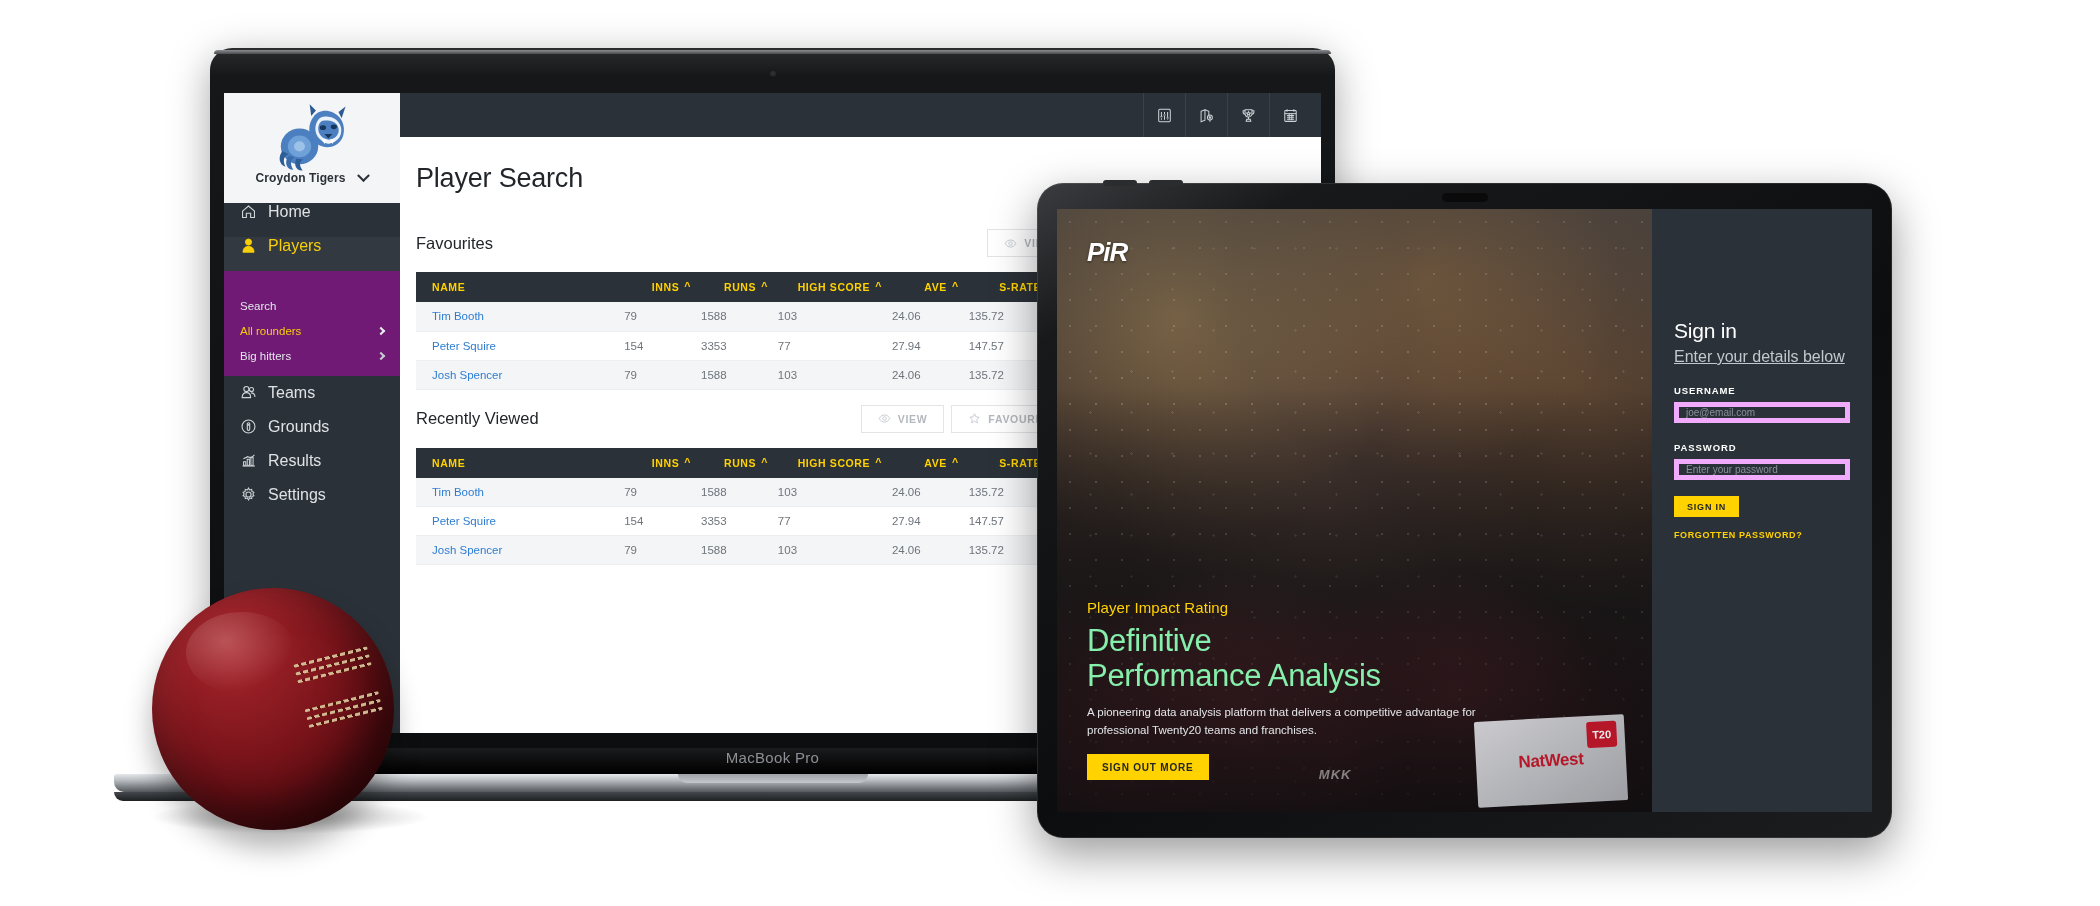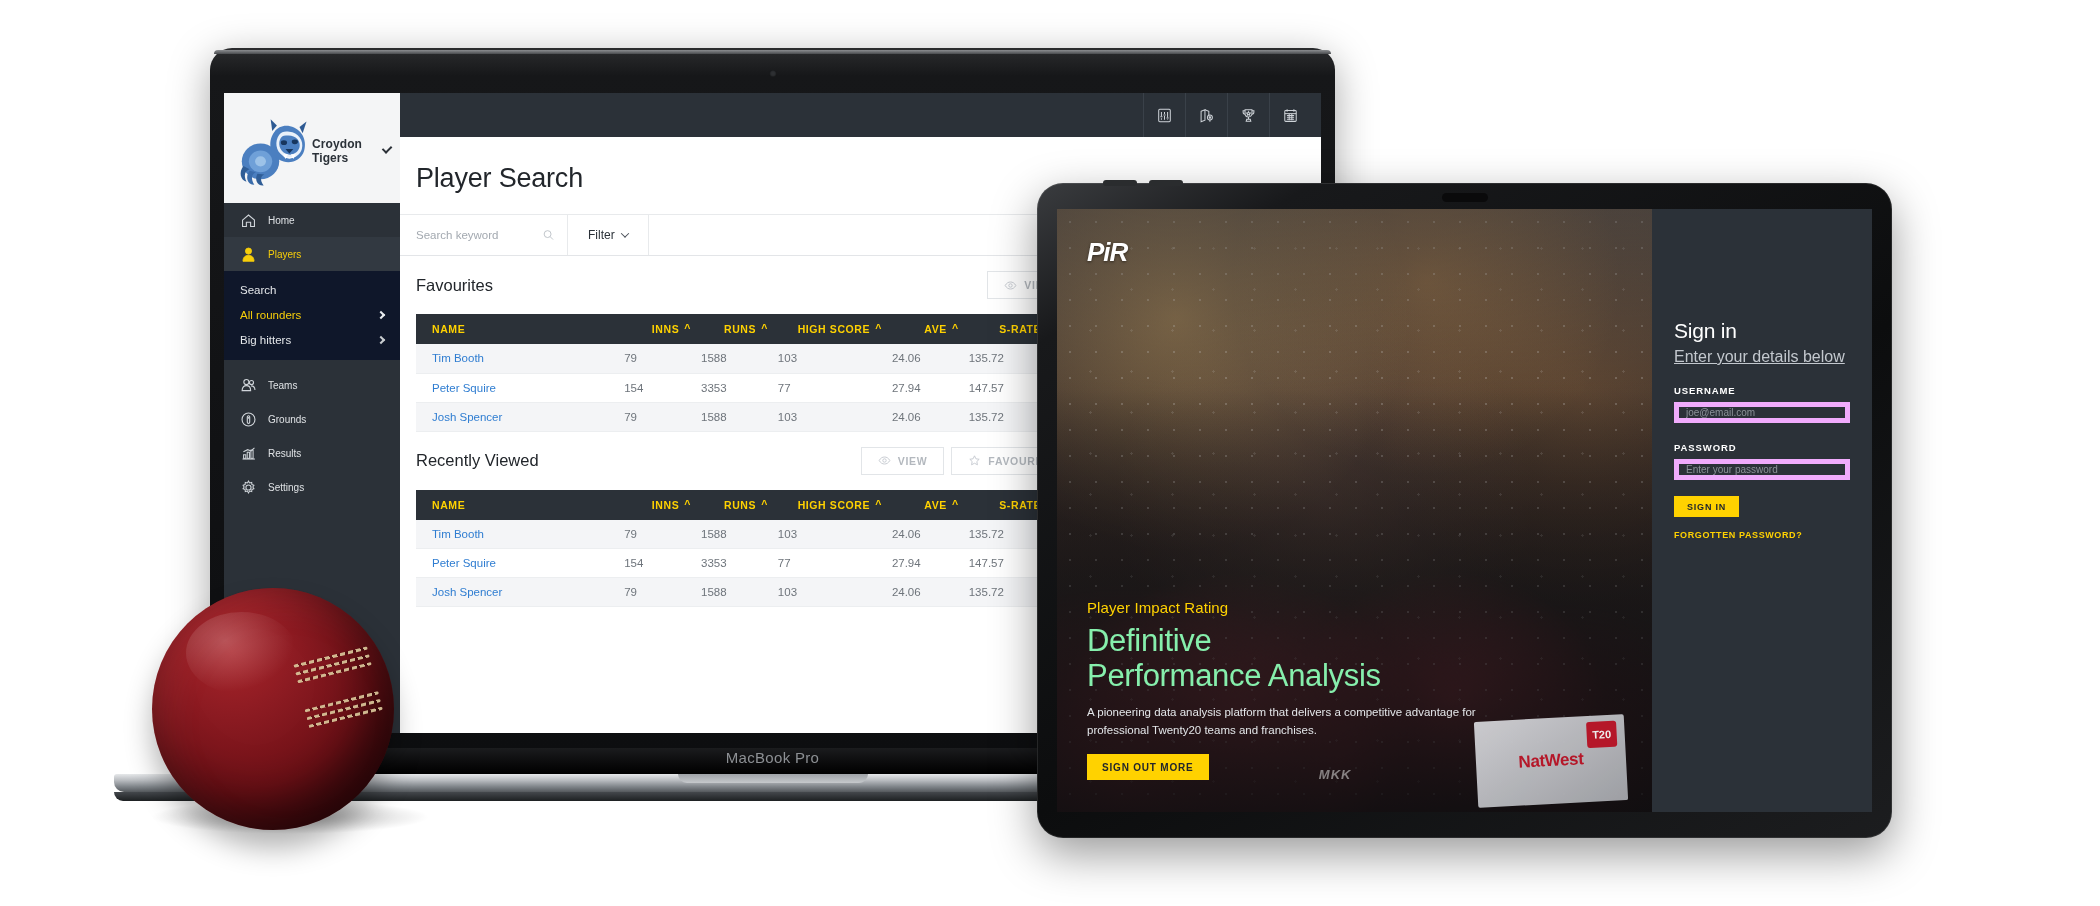--- a/index.html
+++ b/index.html
@@ -75,37 +75,37 @@
     background:linear-gradient(180deg,#44484c,#1d2022);
     border-radius:0 0 14px 14px;
   }
 
   
   .app { display:flex; width:1097px; height:640px; background:#fff; }
 
   .sidebar { width:176px; background:#2b3138; flex:none; position:relative; z-index:2;}
   .brand {
     background:#f4f5f6; height:110px; padding:8px 10px 0;
-    display:flex; flex-direction:row; align-items:center; justify-content:flex-start;
+    display:flex; flex-direction:column; align-items:center; justify-content:flex-start;
   }
   .brand-logo { width:78px; height:72px; position:relative; }
   .brand-row { display:flex; align-items:center; gap:14px; margin-top:-2px; }
   .brand-name { font-size:12px; font-weight:bold; color:#2b3138; letter-spacing:.1px; }
   .chev-d { width:9px; height:9px; border-right:2px solid #2b3138; border-bottom:2px solid #2b3138;
             transform:rotate(45deg) translate(-2px,-2px); }
 
   .nav-item {
-    display:flex; align-items:center; gap:11px; padding:0 16px;
-    height:34px; color:#dfe2e5; font-size:10px; cursor:pointer;
+    display:flex; align-items:flex-start; gap:11px; padding:0 16px;
+    height:34px; color:#dfe2e5; font-size:16px; cursor:pointer;
   }
   .nav-item.active { background:#323941; color:#f7ce0a; }
   .nav-item .ni { width:17px; height:17px; flex:none; display:flex; align-items:center; justify-content:center; }
   .nav-item.active .ni svg { fill:#f7ce0a; stroke:#f7ce0a; }
 
-  .subnav { background:#0f172a; padding:6px 0 8px; }
+  .subnav { background:#701a75; padding:22px 0 8px; }
   .subnav-item {
     display:flex; align-items:center; justify-content:space-between;
     padding:0 16px; height:25px; color:#e4e7ea; font-size:11.5px; cursor:pointer;
   }
   .subnav-item.hl { color:#f7ce0a; }
   .chev-r { width:6px; height:6px; border-top:2px solid #c8ccd0; border-right:2px solid #c8ccd0;
             transform:rotate(45deg); }
   .subnav-item.hl .chev-r { border-color:#e9edf0; }
 
   .content { flex:1; background:#ffffff; display:flex; flex-direction:column; min-width:0; }
@@ -451,33 +451,20 @@
                   <path d="M3.6 8.6 H18.4"></path>
                   <path d="M6.6 3 V6 M15.4 3 V6"></path>
                   <path d="M6.3 11 H15.7 M6.3 13.4 H15.7 M6.3 15.8 H15.7"></path>
                   <path d="M9.3 9 V17 M12.7 9 V17"></path>
                 </svg>
             </div>
           </div>
 
           <h1 class="page-title">Player Search</h1>
 
-          <div class="filterbar">
-            <div class="search-field">
-              <input placeholder="Search keyword" style="">
-              <svg viewBox="0 0 20 20" width="14" height="14">
-                  <circle cx="8.6" cy="8.6" r="5.3" fill="none" stroke="#b6bbc1" stroke-width="1.3"></circle>
-                  <path d="M12.6 12.6 L17 17" stroke="#b6bbc1" stroke-width="1.3"></path>
-                </svg>
-            </div>
-            <div class="filter-btn">
-              <span>Filter</span>
-              <span class="chev-sm"></span>
-            </div>
-          </div>
 
           <div class="sect">
             <div class="sect-head">
               <div class="sect-title">Favourites</div>
               <div class="sect-actions">
                 <button class="gbtn">
                   <svg viewBox="0 0 20 20" width="13" height="13">
                       <path d="M1.8 10 C4 6 7 4.6 10 4.6 C13 4.6 16 6 18.2 10 C16 14 13 15.4 10 15.4 C7 15.4 4 14 1.8 10 Z"></path>
                       <circle cx="10" cy="10" r="2.6"></circle>
                     </svg>

